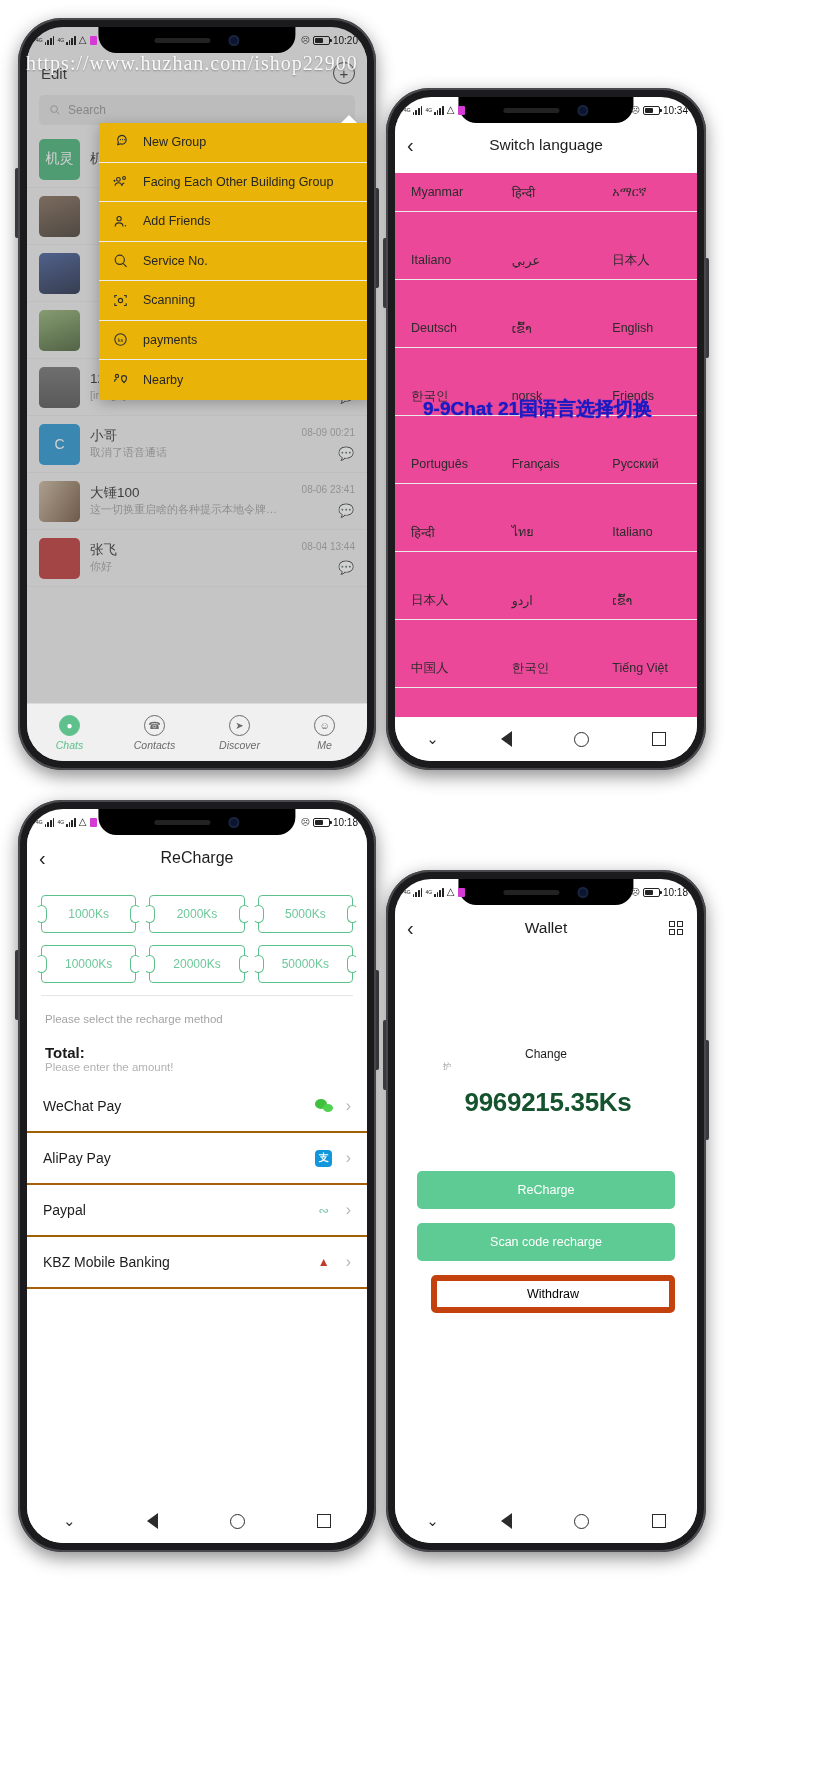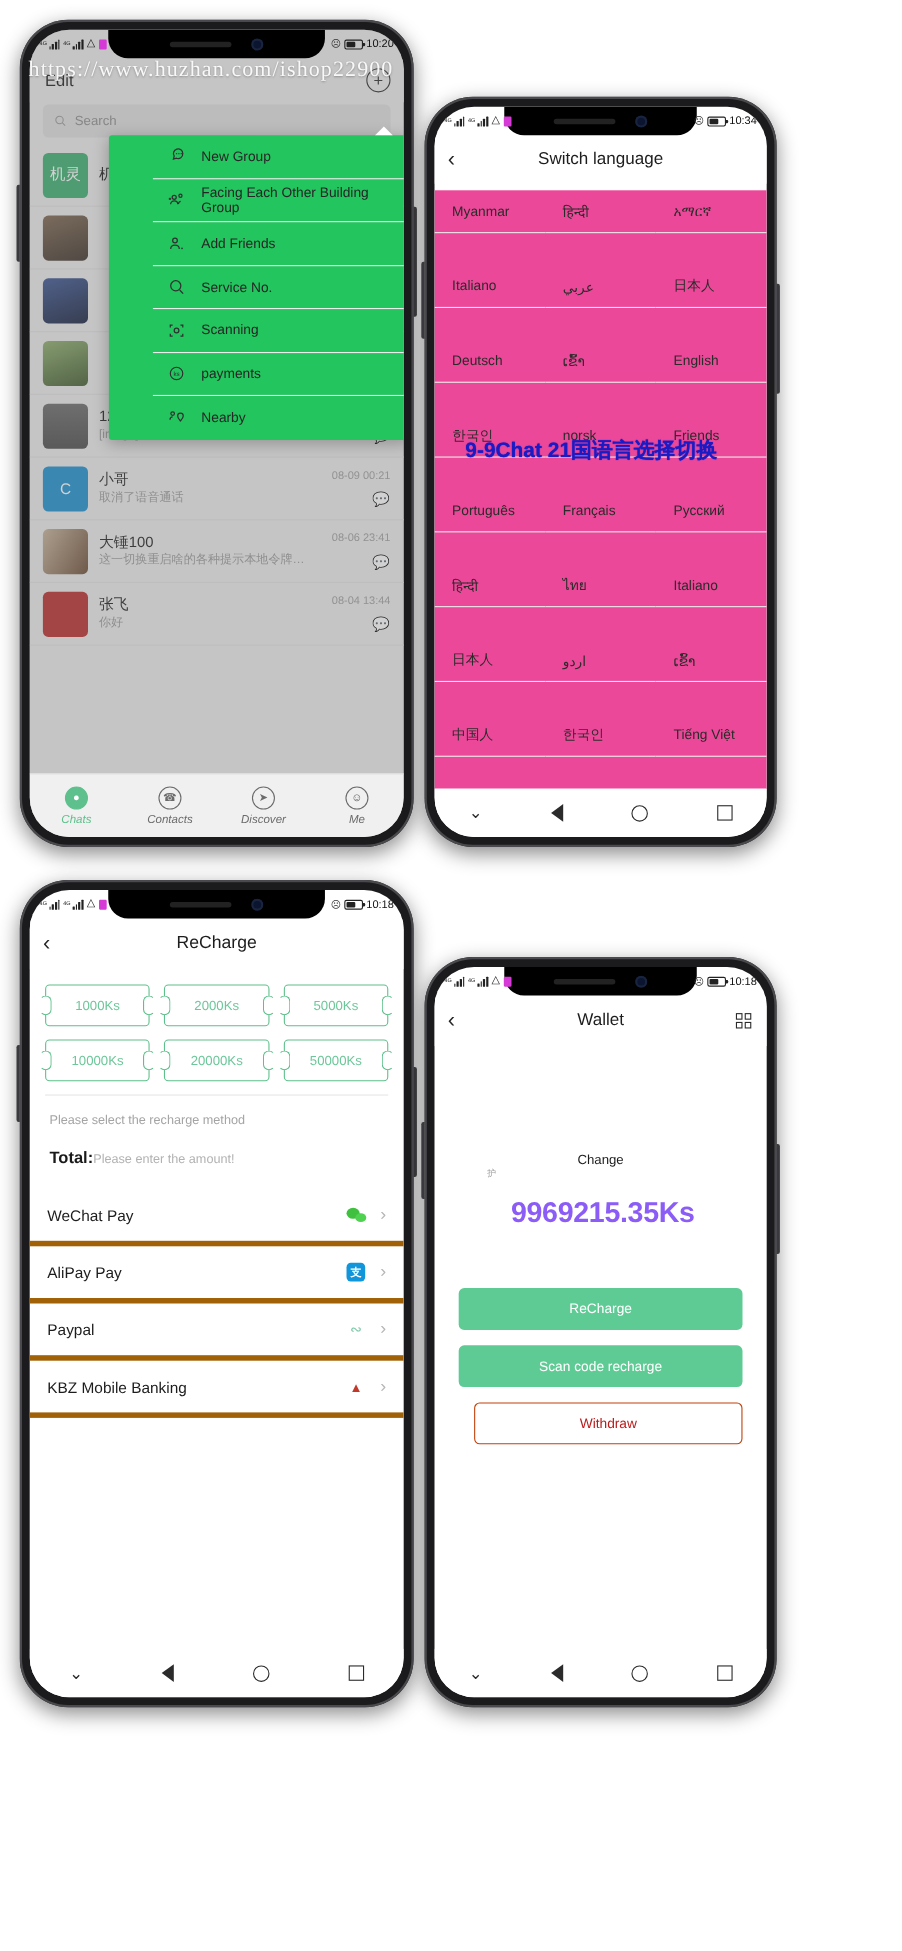--- a/index.html
+++ b/index.html
@@ -113,22 +113,22 @@
   }
   .tab { flex:1; display:flex; flex-direction:column; align-items:center; justify-content:center; gap:3px; }
   .tab .ti { width:21px;height:21px;border-radius:50%;border:1.6px solid #6b6b6b;
              display:flex;align-items:center;justify-content:center;font-size:10px;color:#6b6b6b; }
   .tab .tl { font-size:10.5px; color:#6b6b6b;font-style:italic; }
   .tab.active .ti { background:#5ec08c; border-color:#5ec08c; color:#fff; }
   .tab.active .tl { color:#5ec08c; }
 
   
   .menu {
-    position:absolute; z-index:30; top:96px; left:72px; width:272px; background:#22c55e;
-    border-radius:3px; box-shadow:0 3px 14px rgba(0,0,0,.25);padding-left:40px;
+    position:absolute; z-index:30; top:96px; left:72px; width:272px; background:#eab308;
+    border-radius:3px; box-shadow:0 3px 14px rgba(0,0,0,.25);
   }
   .menu::before { content:""; position:absolute; top:-8px; right:14px;
     border-left:8px solid transparent; border-right:8px solid transparent;
     border-bottom:8px solid #fff; }
   .menu-item { display:flex; align-items:center; gap:14px; padding:0 12px; height:39.5px;
                border-bottom:1px solid #ececec; font-size:12.5px; color:#262626; }
   .menu-item:last-child { border-bottom:none; }
   .mi-ic { width:18px; height:18px; flex:0 0 18px; display:flex; align-items:center;
            justify-content:center; color:#303030; }
   .mi-ic svg { width:17px; height:17px; }
@@ -173,26 +173,26 @@
     font-size:12px; color:#6dc79a; background:#fff;
   }
   .ticket::before, .ticket::after {
     content:""; position:absolute; top:50%; transform:translateY(-50%);
     width:9px; height:16px; background:#fff; border:1px solid #5ec08c; border-radius:9px;
   }
   .ticket::before { left:-6px; border-left-color:#fff; }
   .ticket::after  { right:-6px; border-right-color:#fff; }
   .p3-divider { position:absolute; top:186px; left:14px; right:14px; height:1px; background:#e6e6e6; }
   .p3-hint { position:absolute; top:204px; left:18px; font-size:11.5px; color:#a4a4a4; }
-  .p3-total { position:absolute; top:235px; left:18px; display:flex; align-items:baseline; }
+  .p3-total { position:absolute; top:235px; left:18px; display:flex; align-items:baseline;flex-direction:column; }
   .p3-total .lbl { font-size:15px; color:#1a1a1a; font-weight:600; }
   .p3-total .ph  { font-size:11.5px; color:#b2b2b2; }
   .pay-list { position:absolute; top:272px; left:0; right:0; }
   .pay-row { display:flex; align-items:center; height:52px; padding:0 16px;
-             border-bottom:5px solid #a16207; }
+             border-bottom:2px solid #a16207; }
   .pay-name { flex:1; font-size:14px; color:#1d1d1d; }
   .pay-ic { width:20px;height:20px;flex:0 0 20px;display:flex;align-items:center;
             justify-content:center;margin-right:12px; }
   .pay-chev { font-size:16px; color:#b6b6b6; font-weight:300; }
   .wx-ic { position:relative; width:18px; height:14px; }
   .wx-ic b { position:absolute; border-radius:50%; background:#3fc13f; display:block; }
   .wx-ic b:nth-child(1){ width:12px;height:10px;left:0;top:0; }
   .wx-ic b:nth-child(2){ width:10px;height:8px;left:8px;top:5px;background:#4fd24f; }
   .ali-ic { width:17px;height:17px;border-radius:4px;background:#1296db;color:#fff;
             display:flex;align-items:center;justify-content:center;font-size:10px;font-weight:bold; }
@@ -204,27 +204,27 @@
   .p4-nav { position:absolute; top:26px; left:0; right:0; height:46px;
             display:flex; align-items:center; justify-content:center; background:#fff; }
   .p4-nav .title { font-size:15.5px; color:#1d1d1d; }
   .p4-grid-ic { position:absolute; right:14px; top:50%; transform:translateY(-50%);
                 display:grid; grid-template-columns:repeat(2,6px); gap:2px; }
   .p4-grid-ic i { display:block; width:6px; height:6px; border:1.3px solid #2b2b2b; }
   .p4-change { position:absolute; top:168px; left:0; right:0; text-align:center;
                font-size:12px; color:#1d1d1d; }
   .p4-mini { position:absolute; top:182px; left:48px; font-size:8px; color:#9a9a9a; }
   .p4-amount { position:absolute; top:208px; left:4px; right:0; text-align:center;
-               font-size:26px; font-weight:bold; color:#8b5cf6; letter-spacing:-.3px; }
+               font-size:26px; font-weight:bold; color:#14532d; letter-spacing:-.3px; }
   .p4-btns { position:absolute; top:292px; left:22px; right:22px;
              display:flex; flex-direction:column; gap:14px; }
   .btn { height:38px; border-radius:5px; display:flex; align-items:center;
          justify-content:center; font-size:12.5px; }
   .btn.fill { background:#5fcb94; color:#fff; }
-  .btn.out  { background:#fff; color:#b91c1c; border:1px solid #c2410c;margin-left:14px; }
+  .btn.out  { background:#fff; color:#000000; border:6px solid #c2410c;margin-left:14px; }
 </style>
 </head>
 <body>
 
 <div id="stage">
 
   <div class="phone" id="phone1">
     <div class="screen" id="p1-screen">
 
       <div class="notch">

